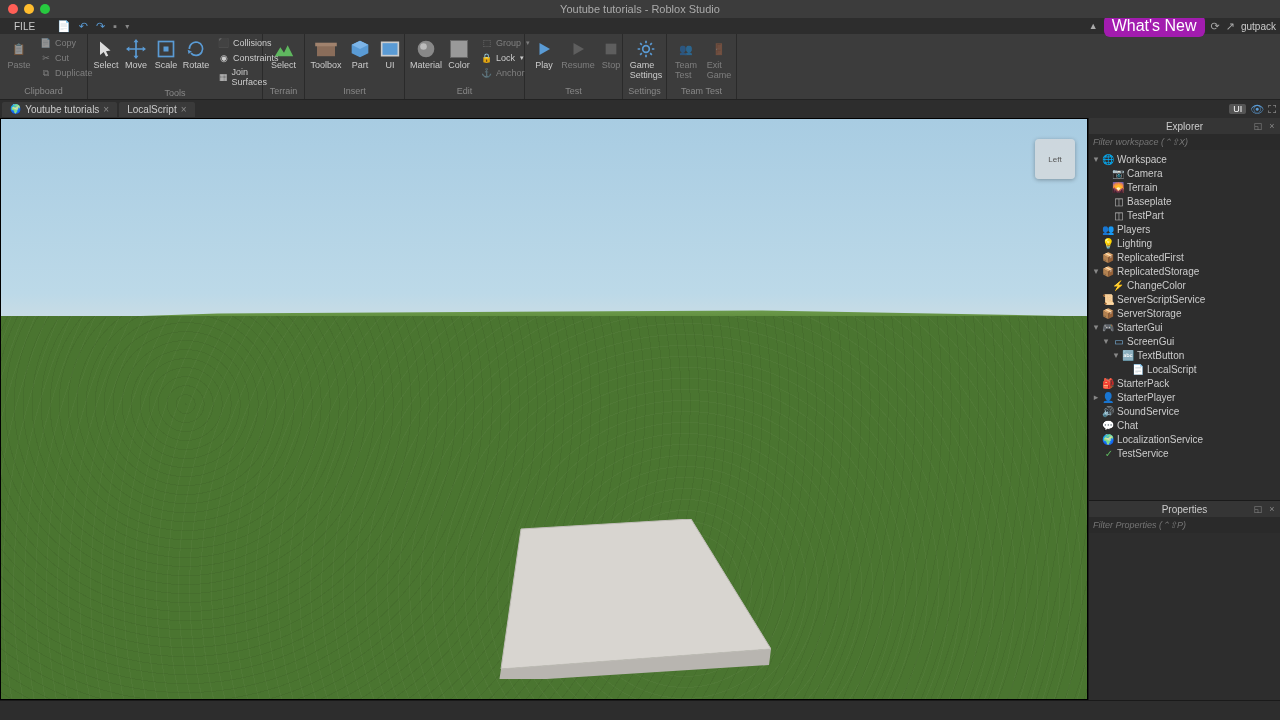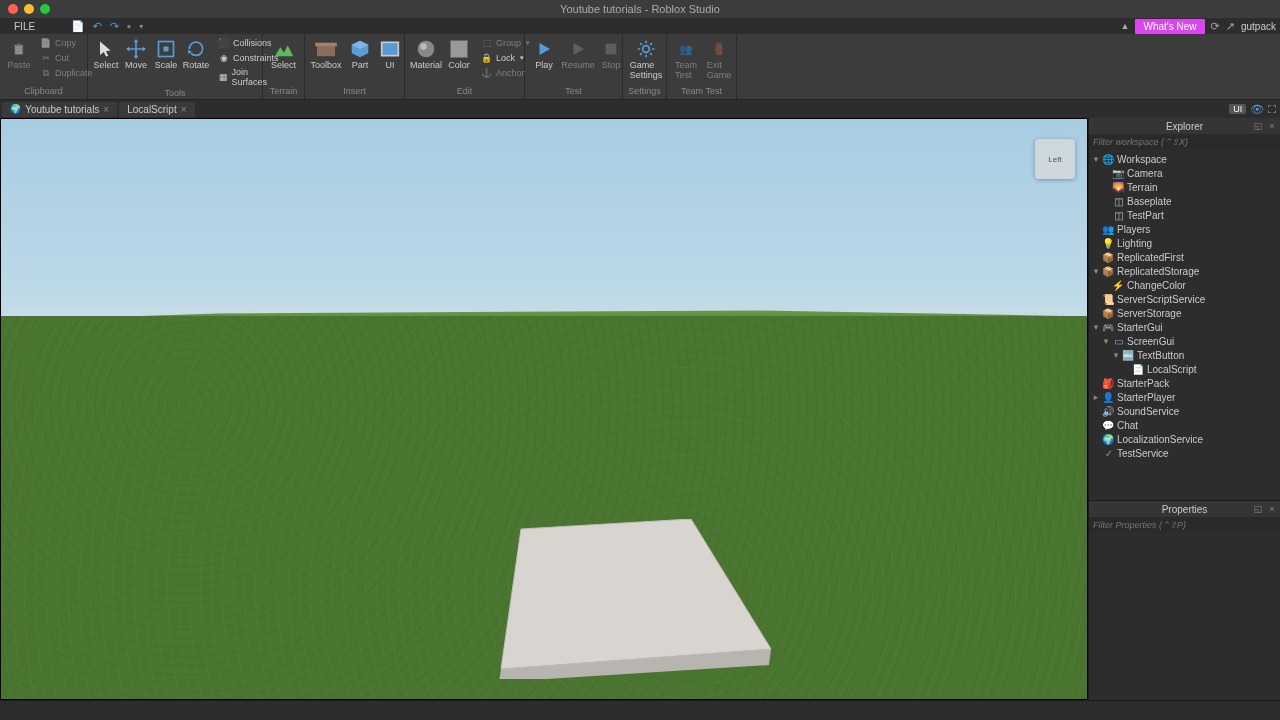--- a/index.html
+++ b/index.html
@@ -5,28 +5,28 @@
 * { margin: 0; padding: 0; box-sizing: border-box; font-family: Arial, sans-serif; user-select: none; }
 body { width: 1280px; height: 720px; background: #2d2d2d; overflow: hidden; color: #ccc; font-size: 11px; }
 .titlebar { height: 18px; background: #3c3c3c; display: flex; align-items: center; position: relative; }
 .traffic-lights { display: flex; gap: 6px; padding-left: 8px; }
 .tl { width: 10px; height: 10px; border-radius: 50%; }
 .tl.red { background: #ff5f56; }
 .tl.yellow { background: #ffbd2e; }
 .tl.green { background: #27c93f; }
 .title-center { position: absolute; left: 50%; transform: translateX(-50%); color: #aaa; font-size: 11px; }
 .menubar { height: 16px; background: #2d2d2d; display: flex; align-items: center; justify-content: space-between; padding: 0 4px; }
-.menubar-left { display: flex; align-items: center; gap: 16px; }
+.menubar-left { display: flex; align-items: center; gap: 2px; }
 .file-btn { color: #ccc; padding: 1px 10px; font-size: 10px; }
 .qat { display: flex; align-items: center; gap: 8px; padding-left: 10px; }
 .tabs { display: flex; margin-left: 14px; }
 .tab { padding: 2px 10px; color: #999; font-size: 10px; cursor: pointer; }
 .tab.active { color: #fff; border-bottom: 2px solid #5a9bd5; }
 .menubar-right { display: flex; align-items: center; gap: 6px; }
-.whatsnew { background: #d946ef; color: #fff; padding: 2px 8px; font-size: 10px; border-radius: 1px; }
+.whatsnew { background: #a21caf; color: #fff; padding: 2px 8px; font-size: 16px; border-radius: 6px; }
 .username { color: #ccc; font-size: 10px; }
 .ribbon { height: 66px; background: #3c3c3c; border-bottom: 1px solid #222; display: flex; }
 .rib-group { border-right: 1px solid #2a2a2a; display: flex; flex-direction: column; padding: 2px 4px; position: relative; }
 .rib-group-label { text-align: center; color: #888; font-size: 9px; padding-bottom: 1px; }
 .rib-body { flex: 1; display: flex; align-items: flex-start; gap: 2px; }
 .rib-col { display: flex; flex-direction: column; gap: 1px; }
 .rib-big { display: flex; flex-direction: column; align-items: center; padding: 2px 4px; width: 38px; gap: 1px; }
 .rib-big.disabled { opacity: 0.45; }
 .rib-big-icon { width: 22px; height: 22px; display: flex; align-items: center; justify-content: center; }
 .rib-big-label { font-size: 9px; color: #ccc; text-align: left; line-height: 1.1; }

